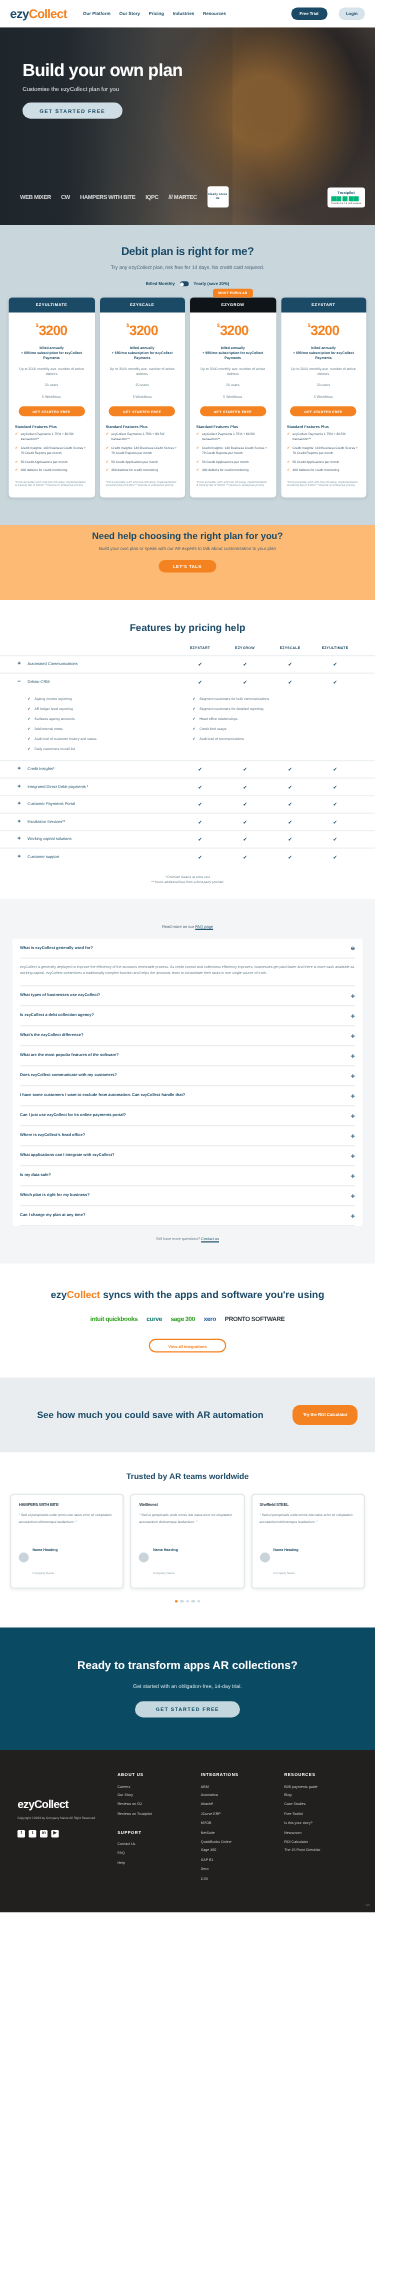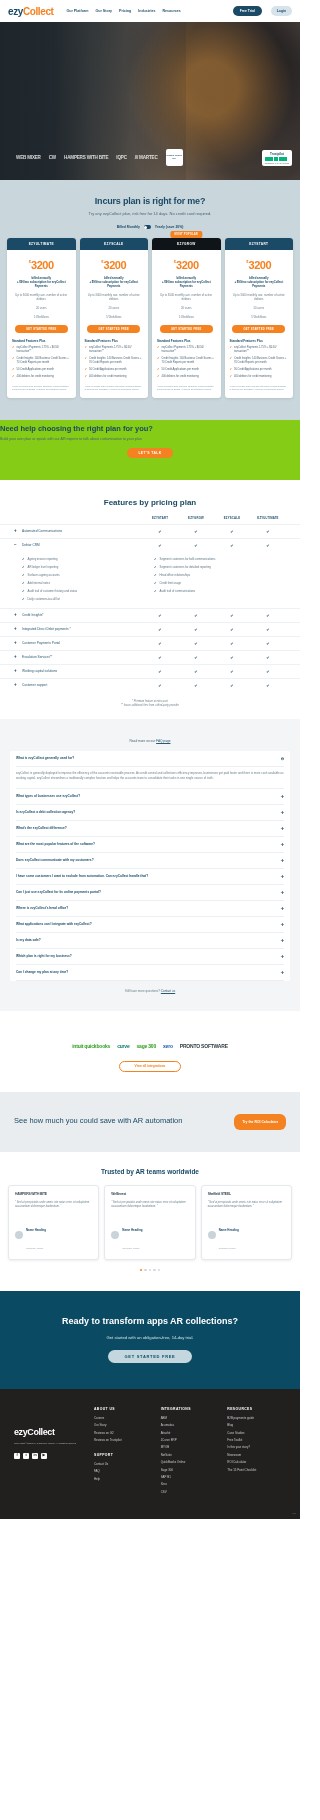--- a/index.html
+++ b/index.html
@@ -112,21 +112,21 @@
     color:#fff; font-size:2.6px; font-weight:bold; letter-spacing:.3px;
     display:flex; align-items:center; justify-content:center;
   }
   .feat-title { font-size:3px; font-weight:bold; color:#1b4a66; margin:6px 0 0 5px; }
   .feat { display:flex; gap:2px; margin:3px 5px 0 5px; }
   .feat .tick { color:#f58220; font-size:3px; line-height:1.2; flex:0 0 auto;}
   .feat span.t { font-size:2.6px; color:#4b6374; line-height:1.5; }
   .note { font-size:2.3px; color:#8aa3b0; margin:6px 5px 0; line-height:1.5; font-style:italic; }
 
   
-  .help { background:#84cc16; padding:4px 0 22px; text-align:left; }
+  .help { background:#fdba74; padding:4px 0 22px; text-align:center; }
   .help h2 { font-size:7.5px; font-weight:bold; color:#1b4a66; }
   .help p { font-size:3.6px; color:#4b6374; margin-top:4px; }
   .help .btn {
     margin:7px auto 0; width:46px; height:10px; border-radius:5px; background:#f58220;
     color:#fff; font-size:3.4px; font-weight:bold; letter-spacing:.4px;
     display:flex; align-items:center; justify-content:center;
   }
 
   
   .ftable { background:#fff; padding:18px 0 10px; }
@@ -169,21 +169,21 @@
   .ilogo.teal { color:#0a7c6b; }
   .ilogo.blue { color:#1b5fa8; }
   .integ .btn {
     margin:12px auto 0; width:62px; height:11px; border-radius:6px;
     border:1px solid #f58220; color:#f58220; font-size:3.2px; font-weight:bold;
     display:flex; align-items:center; justify-content:center;
   }
 
   
   .roi { background:#e9edf0; padding:22px 14px; display:flex; align-items:center; gap:8px; }
-  .roi h2 { font-size:7.5px; font-weight:normal; color:#1b4a66; line-height:1.4; flex:1; }
+  .roi h2 { font-size:7.5px; font-weight:bold; color:#1b4a66; line-height:1.4; flex:1;text-align:center; }
   .roi .btn {
     background:#f58220; color:#fff; font-size:3.4px; font-weight:bold;
     padding:6px 8px; border-radius:6px; white-space:nowrap;
   }
 
   
   .testi { background:#fff; padding:16px 8px 20px; }
   .testi h2 { text-align:center; font-size:6.5px; font-weight:bold; color:#1b4a66; }
   .tcards { display:flex; gap:5px; margin-top:10px; }
   .tcard { flex:1; background:#fff; border:1px solid #e4e9ec; border-radius:3px; padding:6px; box-shadow:0 1px 3px rgba(0,0,0,.07); }
@@ -238,20 +238,25 @@
       <span>Our Story</span>
       <span>Pricing</span>
       <span>Industries</span>
       <span>Resources</span>
     </div>
     <div class="btn-trial">Free Trial</div>
     <div class="btn-login">Login</div>
   </div>
 
   <div class="hero">
+    <div class="hero-inner">
+      <h1>Build your own plan</h1>
+      <p>Customise the ezyCollect plan for you</p>
+      <div class="hero-btn">GET STARTED FREE</div>
+    </div>
     <div class="hero-logos">
       <span class="hl">WEB MIXER</span>
       <span class="hl">CW</span>
       <span class="hl">HAMPERS WITH BITE</span>
       <span class="hl">IQPC</span>
       <span class="hl">/// MARTEC</span>
       <div class="badge-sq">Clearly Loves Us</div>
       <div class="trust">
         <div class="trust-top">Trustpilot</div>
         <div class="trust-stars">
@@ -260,21 +265,21 @@
             <i></i>
             <i></i>
             <i></i>
           </div>
         <div class="trust-bot">TrustScore 4.8 | 89 reviews</div>
       </div>
     </div>
   </div>
 
   <div class="pricing">
-    <div class="sec-title">Incurs plan is right for me?</div>
+    <div class="sec-title">Debit plan is right for me?</div>
     <div class="sec-sub">Try any ezyCollect plan, risk free for 14 days. No credit card required.</div>
     <div class="toggle-row">
       <span>Billed Monthly</span>
       <span class="switch"></span>
       <span>Yearly (save 20%)</span>
     </div>
     <div class="cards" id="cards">
   <div class="card">
 
     <div class="card-head">EZYULTIMATE</div>
@@ -382,21 +387,21 @@
       </div>
   </div>
 
   <div class="help">
     <h2>Need help choosing the right plan for you?</h2>
     <p>Build your own plan or speak with our AR experts to talk about customisation to your plan</p>
     <div class="btn">LET'S TALK</div>
   </div>
 
   <div class="ftable">
-    <h2>Features by pricing plan</h2>
+    <h2>Features by pricing help</h2>
     <div class="thead">
       <div class="lbl"></div>
       <div class="col">EZYSTART</div>
       <div class="col">EZYGROW</div>
       <div class="col">EZYSCALE</div>
       <div class="col">EZYULTIMATE</div>
     </div>
     <div id="frows">
   <div class="frow">
     <div class="lbl">
@@ -635,20 +640,23 @@
           </div>
 
   </div>
       </div>
     <div class="faq-foot">
       <span>Still have more questions? </span><a href="#">Contact us</a>
     </div>
   </div>
 
   <div class="integ">
+    <h2>
+      <span class="ezy-t">ezy</span><span class="o">Collect</span><span> syncs with the apps and software you're using</span>
+    </h2>
     <div class="integ-logos">
       <span class="ilogo green">intuit quickbooks</span>
       <span class="ilogo teal">curve</span>
       <span class="ilogo green">sage 300</span>
       <span class="ilogo blue">xero</span>
       <span class="ilogo">PRONTO SOFTWARE</span>
     </div>
     <div class="btn">View all integrations</div>
   </div>
 

